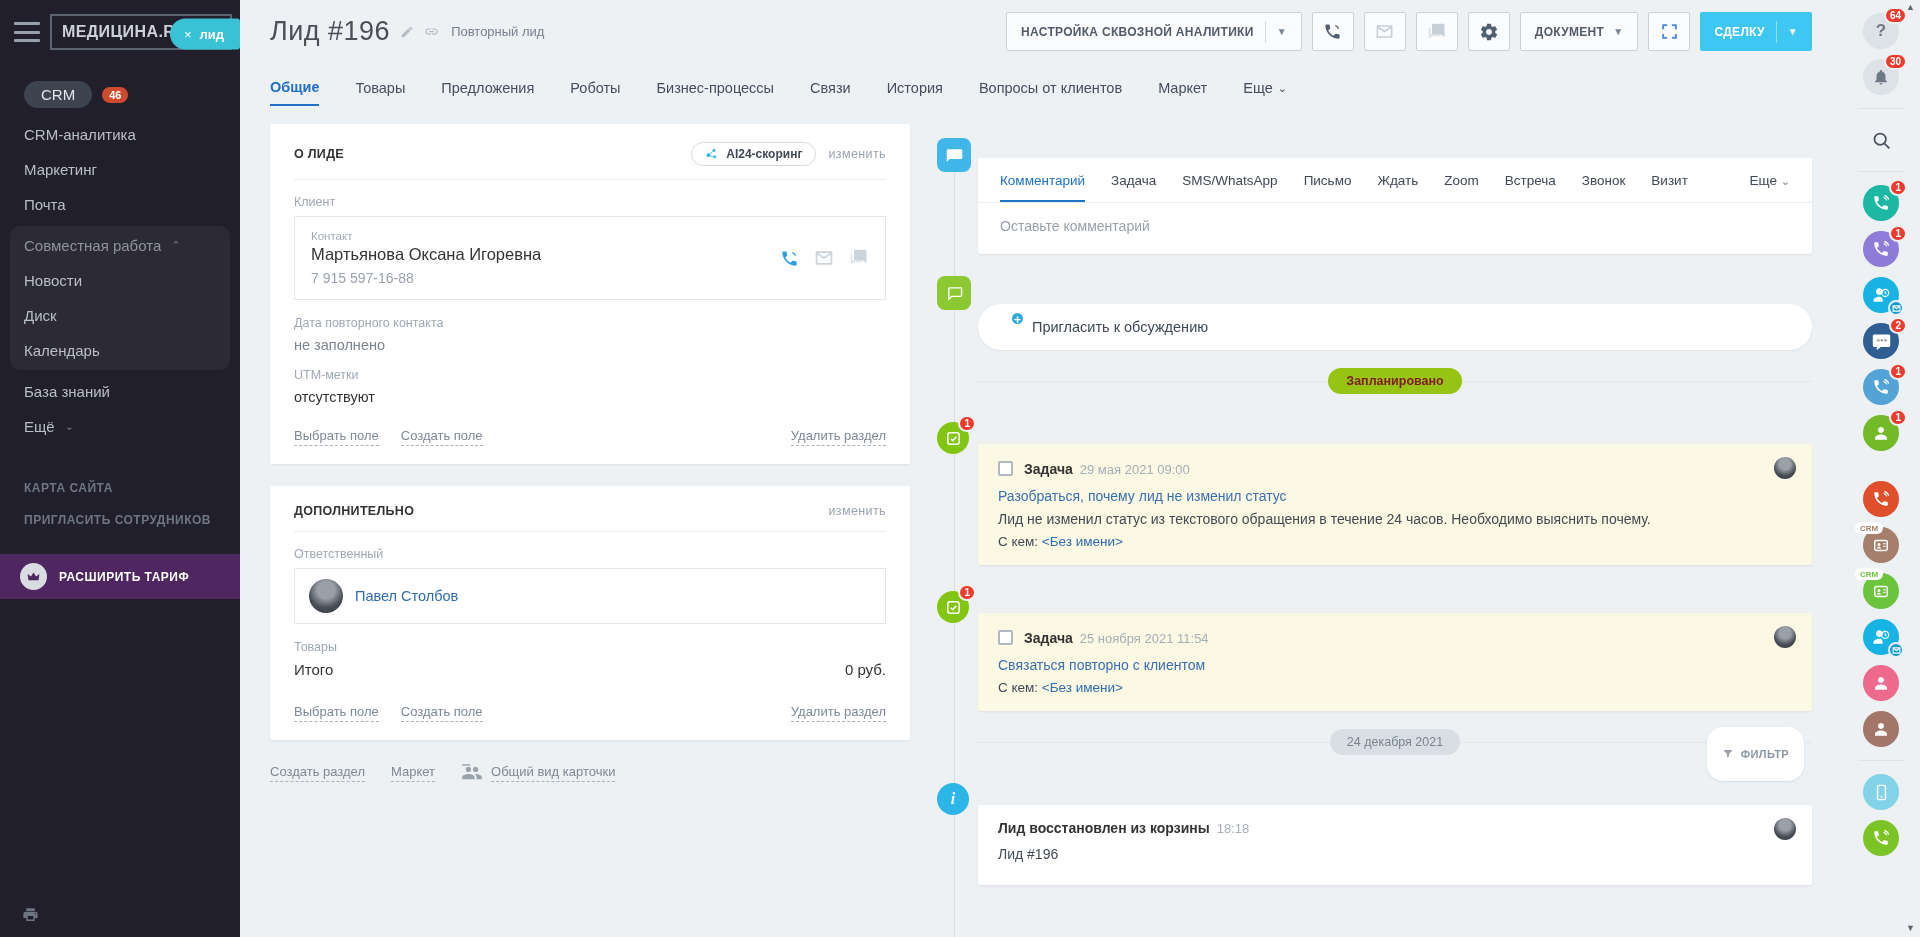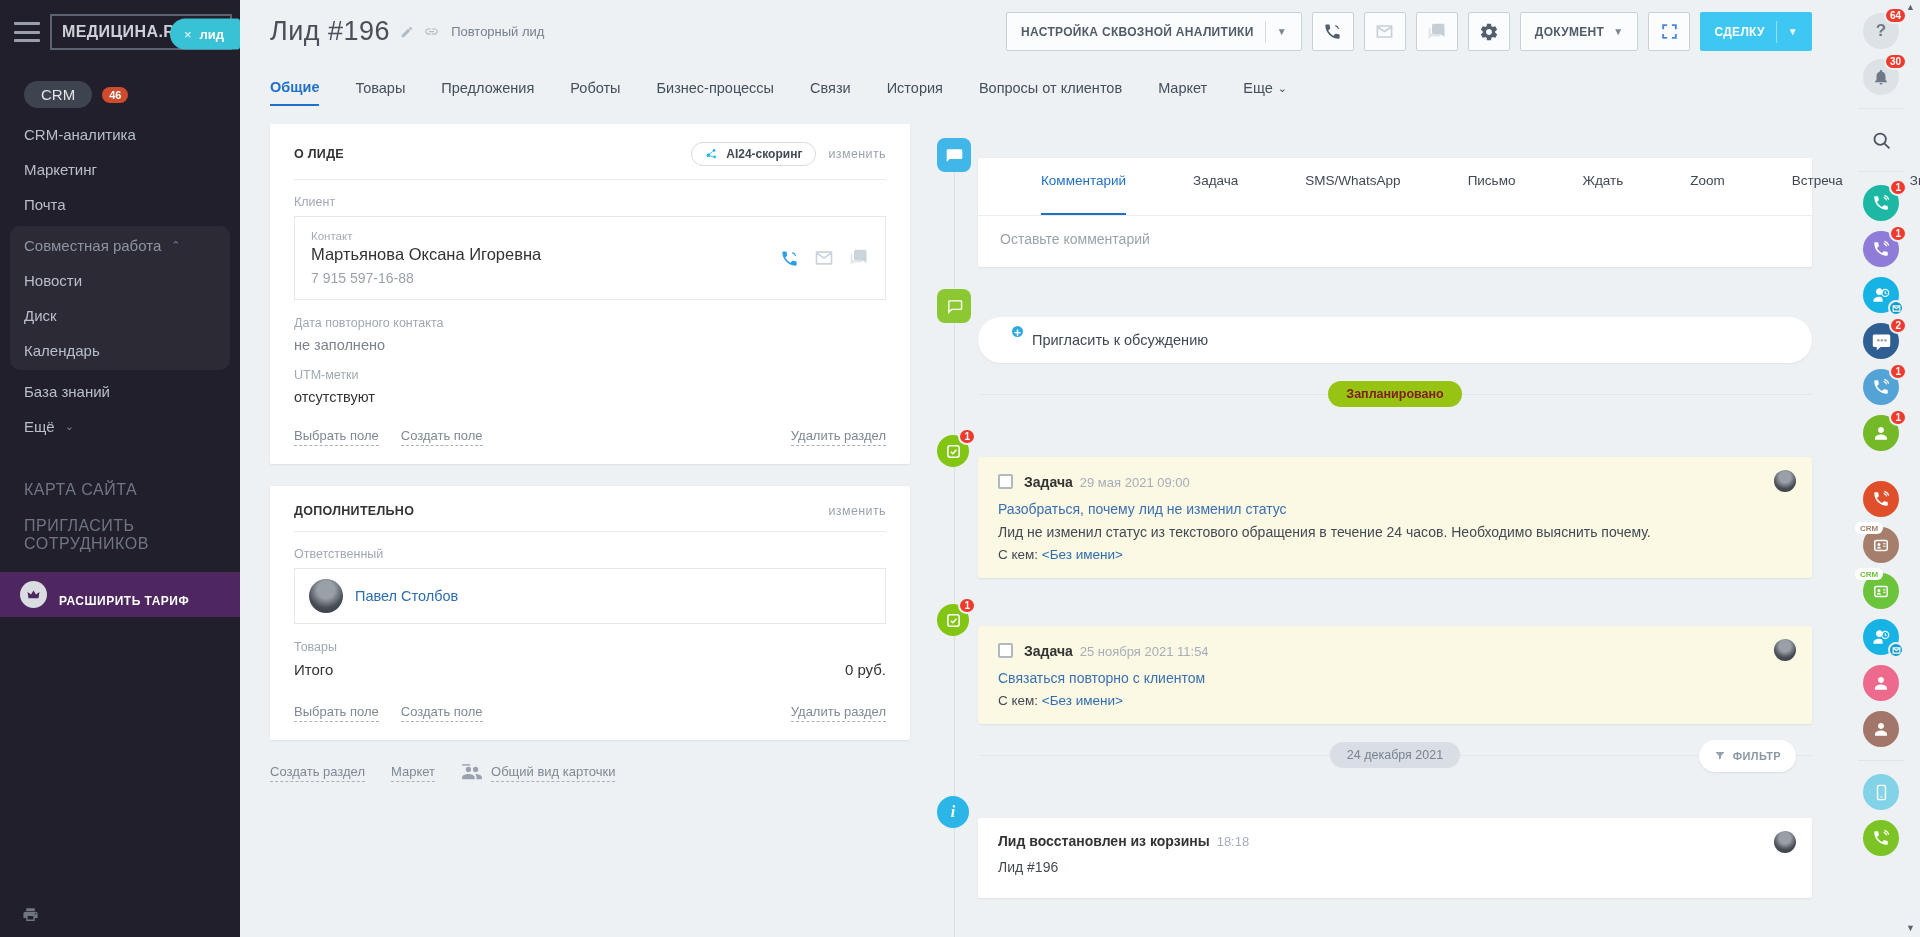--- a/index.html
+++ b/index.html
@@ -17,22 +17,22 @@
   .lead-tab .x { font-weight:normal; font-size:13px; opacity:.95; }
   .sb-nav { padding:4px 0; }
   .sb-item { display:flex; align-items:center; gap:10px; padding:9px 24px; font-size:15px; color:#b9bfc9; cursor:pointer; }
   .sb-item .pill { background:#3d434f; border-radius:17px; padding:5px 17px; color:#e2e5ea; }
   .sb-badge { background:#cf4b2e; color:#fff; font-size:11px; font-weight:bold; border-radius:10px; padding:2px 7px; }
   .sb-group { background:rgba(255,255,255,.05); border-radius:10px; margin:4px 10px; padding:2px 0; }
   .sb-group .sb-item { padding:9px 14px; }
   .sb-item.header { color:#8d93a0; }
   .caret-s { font-size:11px; color:#787f8c; }
   .sb-links { margin-top:24px; }
-  .sb-link { padding:9px 24px; font-size:16px; font-weight:normal; letter-spacing:.5px; color:#6f7682; cursor:pointer; }
-  .upgrade { margin-top:10px; background:#4e2660; display:flex; align-items:flex-end; gap:12px; padding:9px 20px; cursor:pointer; }
+  .sb-link { padding:9px 24px; font-size:12px; font-weight:bold; letter-spacing:.5px; color:#6f7682; cursor:pointer; }
+  .upgrade { margin-top:18px; background:#4e2660; display:flex; align-items:center; gap:12px; padding:9px 20px; cursor:pointer; }
   .upgrade .crown-ci { width:27px; height:27px; border-radius:50%; background:#d9dce1; display:flex; align-items:center; justify-content:center; }
   .upgrade .lbl { color:#fff; font-weight:bold; font-size:12px; letter-spacing:.5px; }
   .sb-bottom { margin-top:auto; padding:14px 22px; color:#6f7682; }
 
   
   .main { flex:1; min-width:0; display:flex; flex-direction:column; }
   .main-header { display:flex; align-items:center; padding:12px 30px 4px; }
   .title-wrap { display:flex; align-items:center; gap:10px; }
   .page-title { font-size:27px; font-weight:400; color:#4a4f58; letter-spacing:.5px; }
   .t-icon { color:#b3bcc4; }
@@ -97,36 +97,36 @@
   .right-col::before { content:''; position:absolute; left:22px; top:16px; bottom:-20px; width:1px; background:#d9dfe4; }
   .feed-row { position:relative; margin-bottom:16px; }
   .row-icon { position:absolute; left:-41px; top:10px; z-index:2; }
   .sq-icon { width:34px; height:34px; border-radius:8px; display:flex; align-items:center; justify-content:center; color:#fff; position:relative; }
   .ci-icon { width:32px; height:32px; border-radius:50%; display:flex; align-items:center; justify-content:center; color:#fff; position:relative; }
   .i-glyph { font-family:"Liberation Serif", serif; font-weight:bold; font-style:italic; font-size:16px; }
   .red-badge { position:absolute; top:-7px; right:-7px; min-width:17px; height:17px; border-radius:9px; background:#ef3b2d; color:#fff; font-size:10px; font-weight:bold; display:flex; align-items:center; justify-content:center; padding:0 4px; border:2px solid #edf1f4; font-style:normal; font-family:"Liberation Sans",sans-serif; }
 
   .tl-card { background:#fff; box-shadow:0 1px 2px rgba(60,70,80,.09); border-radius:2px; }
   .tl-tabs { display:flex; gap:26px; padding:15px 22px 0; font-size:13.5px; color:#3f4854; border-bottom:1px solid #e9edf1; }
-  .ttab { padding-bottom:12px; cursor:pointer;margin-left:41px; }
+  .ttab { padding-bottom:12px; cursor:pointer; }
   .ttab.active { color:#2070c8; border-bottom:2px solid #2070c8; }
   .ttab.more { margin-left:auto; }
   .tl-input { padding:15px 22px 20px; font-size:14px; color:#9aa2ac; cursor:text; }
 
   .invite-row { background:#fff; border-radius:24px; display:flex; align-items:center; gap:12px; padding:9px 14px; box-shadow:0 1px 2px rgba(60,70,80,.07); cursor:pointer; }
   .invite-av { position:relative; width:28px; height:28px; }
   .invite-av .avatar { width:28px; height:28px; }
   .plus-b { position:absolute; right:-5px; top:-2px; width:15px; height:15px; border-radius:50%; background:#2fa8e0; color:#fff; font-size:12px; line-height:14px; text-align:center; border:2px solid #fff; font-weight:bold; }
   .invite-lbl { font-size:14.5px; color:#3f4854; }
 
   .center-row { position:relative; text-align:center; margin:18px 0; height:26px; }
   .center-row::before { content:''; position:absolute; left:0; right:0; top:50%; height:1px; background:#e2e7eb; }
   .pill-green { position:relative; z-index:1; display:inline-block; background:#97c413; color:#7f1d1d; font-size:12.5px; font-weight:bold; padding:6px 18px; border-radius:15px; }
   .pill-date { position:relative; z-index:1; display:inline-block; background:#d9dee4; color:#78848f; font-size:12.5px; padding:6px 17px; border-radius:15px; }
-  .filter-btn { position:absolute; right:16px; top:-2px; z-index:1; background:#fff; border-radius:16px; padding:10px 15px; display:flex; gap:7px; align-items:center; font-size:11px; font-weight:bold; color:#8b98a3; letter-spacing:.4px; box-shadow:0 1px 2px rgba(60,70,80,.12); cursor:pointer; }
+  .filter-btn { position:absolute; right:8px; top:-2px; z-index:1; background:#fff; border-radius:16px; padding:21px 15px; display:flex; gap:7px; align-items:center; font-size:11px; font-weight:bold; color:#8b98a3; letter-spacing:.4px; box-shadow:0 1px 2px rgba(60,70,80,.12); cursor:pointer; }
 
   .feed-card { background:#fff; box-shadow:0 1px 2px rgba(60,70,80,.09); border-radius:2px; padding:15px 20px 16px; position:relative; }
   .feed-card.task { background:#fbf8e3; }
   .fc-head { display:flex; align-items:baseline; gap:7px; font-size:14px; }
   .fc-title { font-weight:bold; color:#333; }
   .fc-time { color:#a6aeb8; font-size:13px; }
   .fc-av { position:absolute; right:16px; top:13px; width:22px; height:22px; }
   .checkbox { width:15px; height:15px; border:2px solid #b0b9c2; border-radius:2px; background:#fff; display:inline-block; margin-right:4px; position:relative; top:2px; cursor:pointer; }
   .fc-link { display:block; font-size:14px; color:#3a70b2; margin:11px 0 7px; cursor:pointer; }
   .fc-body { font-size:14px; color:#424a54; margin-bottom:7px; }

